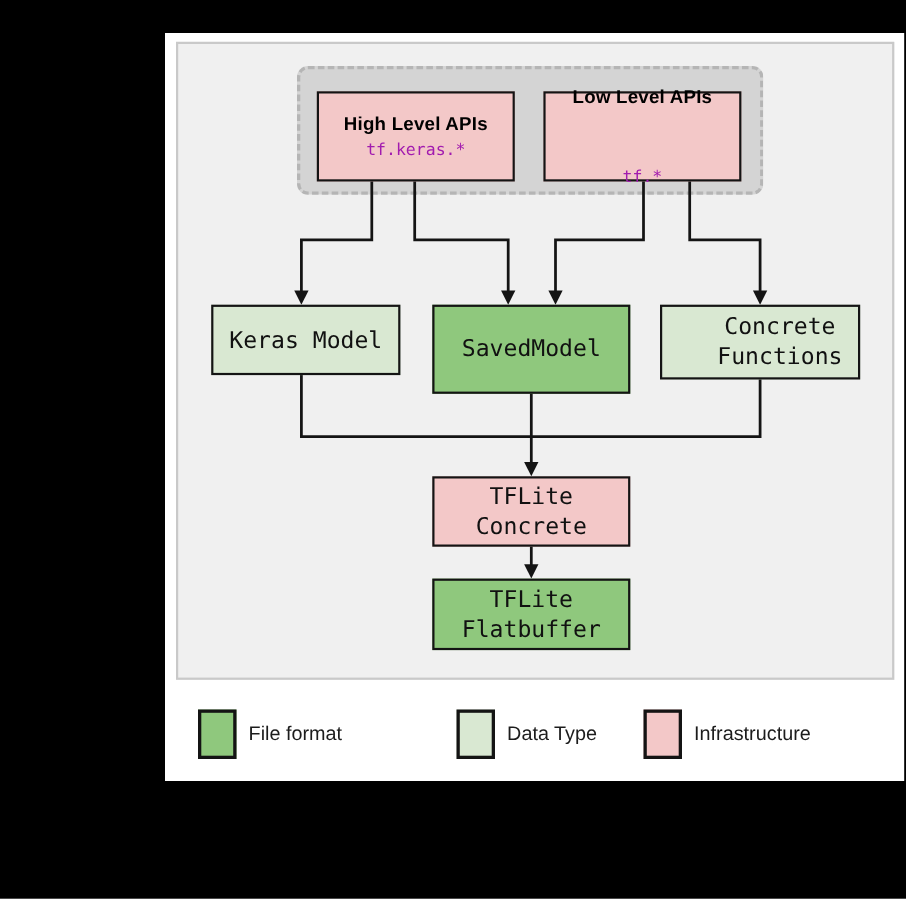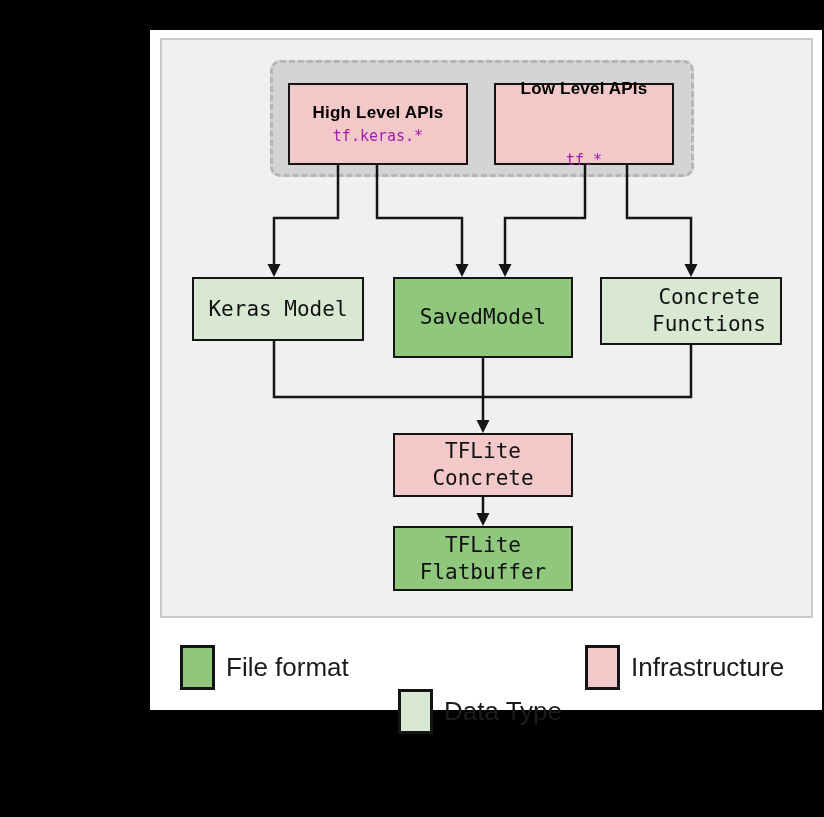--- a/index.html
+++ b/index.html
@@ -21,23 +21,23 @@
   #node-high{left:288px;top:83px;width:180px;height:82px;}
   #node-low{left:494px;top:83px;width:180px;height:82px;gap:48px;}
   #node-keras{left:192px;top:277px;width:172px;height:64px;}
   #node-saved{left:393px;top:277px;width:180px;height:81px;}
   #node-concrete{left:600px;top:277px;width:182px;height:68px;padding-left:36px;}
   #node-converter{left:393px;top:433px;width:180px;height:64px;}
   #node-flatbuffer{left:393px;top:526px;width:180px;height:65px;}
   .wires{position:absolute;left:0;top:0;}
   .legend-item{position:absolute;top:645px;height:45px;display:flex;align-items:center;}
   .swatch{width:35px;height:45px;border:3px solid #141414;box-sizing:border-box;margin-right:11px;}
-  .legend-label{font-size:26px;color:#1c1c1c;}
+  .legend-label{font-size:18px;color:#1c1c1c;}
   #legend-0{left:180px;}
-  #legend-1{left:398px;margin-top:44px;}
+  #legend-1{left:415px;}
   #legend-2{left:585px;}
 </style>
 </head>
 <body>
 
 <div class="stage">
 
   <div class="card"></div>
   <div class="panel"></div>
   <div class="api-group"></div>

